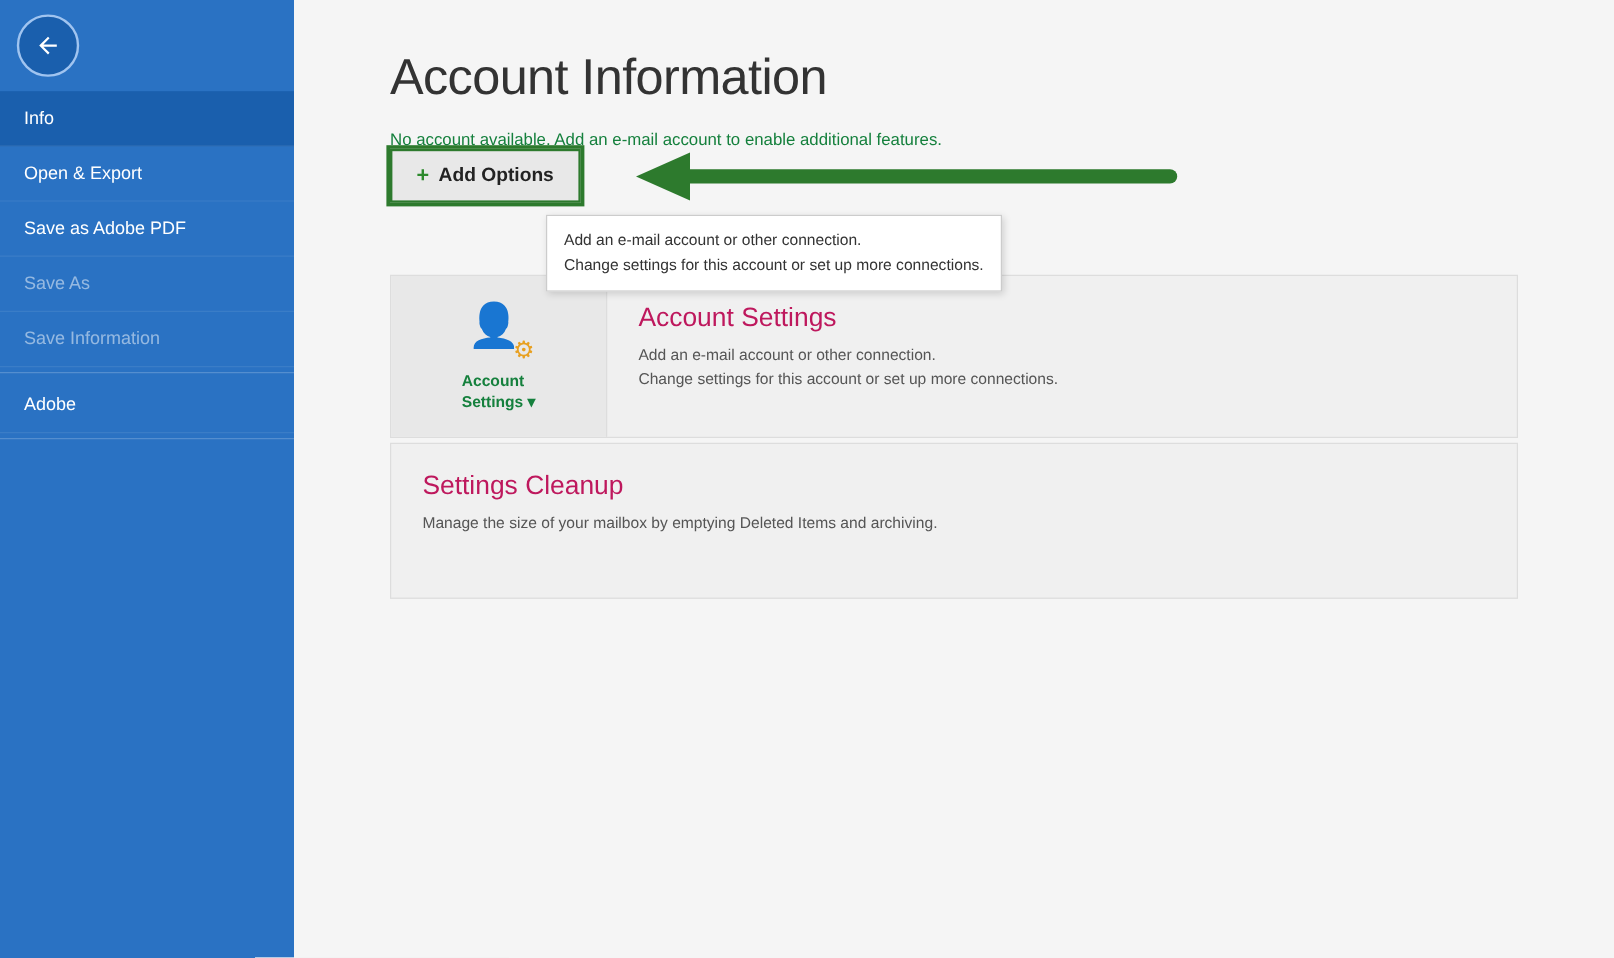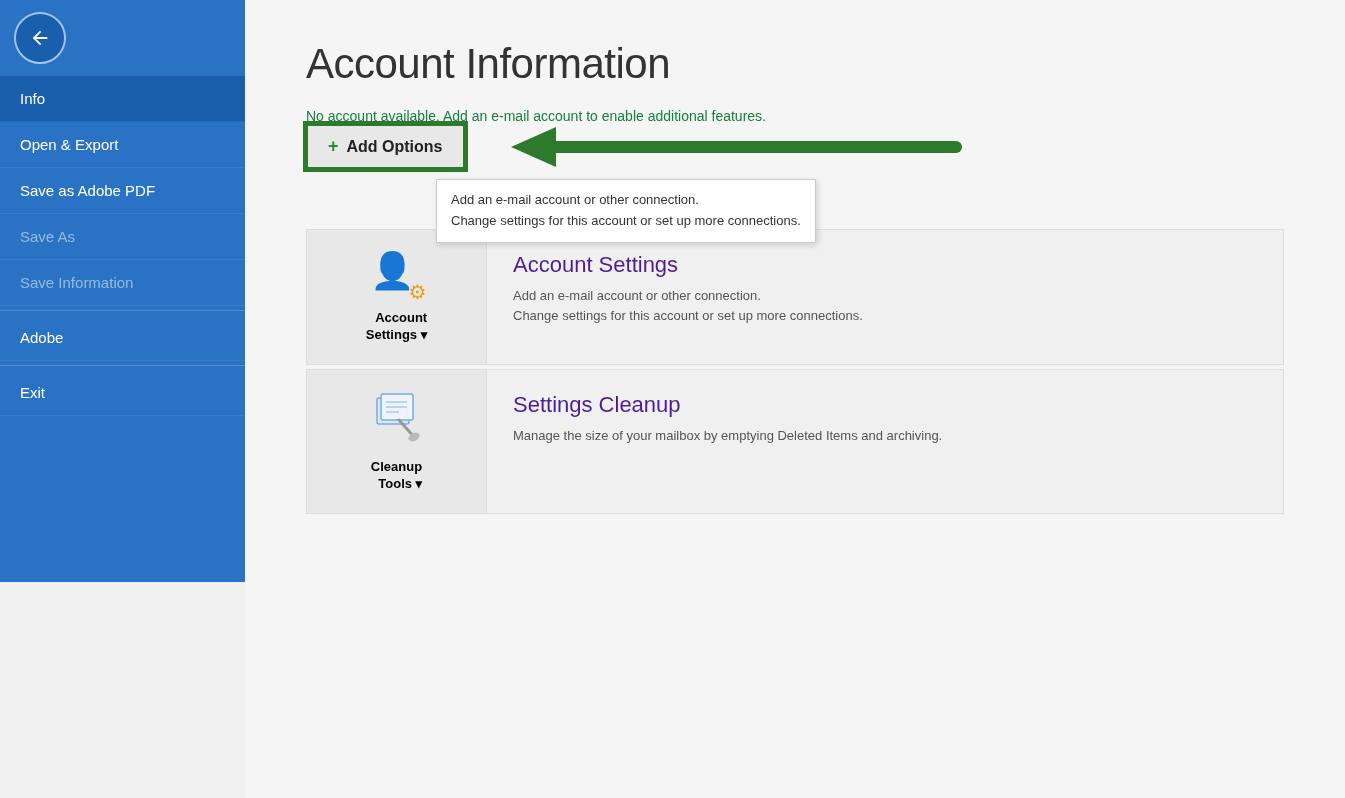--- a/index.html
+++ b/index.html
@@ -12,21 +12,21 @@
       background: #f0f0f0;
     }
 
     
     .sidebar {
       width: 245px;
       min-width: 245px;
       background: #2a72c3;
       display: flex;
       flex-direction: column;
-      height: 582px;
+      height: 798px;
     }
 
     .sidebar-back-btn {
       width: 52px;
       height: 52px;
       background: #1a5fad;
       border-radius: 50%;
       margin: 12px 14px;
       display: flex;
       align-items: center;
@@ -67,21 +67,21 @@
 
     .sidebar-divider {
       border-bottom: 1px solid rgba(255,255,255,0.2);
       margin: 4px 0;
     }
 
     
     .main {
       flex: 1;
       background: #f5f5f5;
-      padding: 40px 61px;
+      padding: 40px 80px;
       overflow-y: auto;
       position: relative;
     }
 
     .page-title {
       font-size: 42px;
       font-weight: 300;
       color: #333;
       margin-bottom: 20px;
       letter-spacing: -0.5px;
@@ -160,34 +160,34 @@
       flex-direction: column;
       align-items: center;
       justify-content: center;
       padding: 20px 10px;
       border-right: 1px solid #ddd;
     }
 
     .tool-panel-label {
       font-size: 13px;
       font-weight: 600;
-      color: #000000;
-      text-align: right;
+      color: #15803d;
+      text-align: left;
       line-height: 1.3;
     }
 
     .tool-panel-content {
       flex: 1;
       padding: 22px 26px;
     }
 
     .tool-panel-title {
       font-size: 22px;
       font-weight: 400;
-      color: #4c1d95;
+      color: #be185d;
       margin-bottom: 8px;
     }
 
     .tool-panel-desc {
       font-size: 13px;
       color: #555;
       line-height: 1.5;
     }
 
     
@@ -249,23 +249,20 @@
       <span>Save As</span>
     </div>
     <div class="sidebar-item disabled">
       <span>Save Information</span>
     </div>
     <div class="sidebar-divider"></div>
     <div class="sidebar-item">
       <span>Adobe</span>
     </div>
     <div class="sidebar-divider"></div>
-    <div class="sidebar-item">
-      <span>Exit</span>
-    </div>
   </nav>
 </div>
 
 <div class="main">
   <h1 class="page-title">Account Information</h1>
 
   <p class="no-account-msg">No account available. Add an e-mail account to enable additional features.</p>
 
   <div class="add-account-section">
     <button class="add-account-btn">
@@ -301,40 +298,20 @@
         </div>
       </div>
       <div class="tool-panel-content">
         <div class="tool-panel-title">Account Settings</div>
         <div class="tool-panel-desc">Add an e-mail account or other connection.</div>
         <div class="tool-panel-desc">Change settings for this account or set up more connections.</div>
       </div>
     </div>
 
     <div class="tool-panel">
-      <div class="tool-panel-icon-area">
-        <div class="cleanup-icon">
-          
-          <svg width="52" height="52" viewBox="0 0 52 52" xmlns="http://www.w3.org/2000/svg">
-
-            <rect x="6" y="8" width="32" height="26" rx="2" fill="#dce8f5" stroke="#7aade0" stroke-width="1.5"></rect>
-            <rect x="10" y="4" width="32" height="26" rx="2" fill="#eef4fc" stroke="#7aade0" stroke-width="1.5"></rect>
-
-            <line x1="15" y1="12" x2="36" y2="12" stroke="#aac9e8" stroke-width="1.5"></line>
-            <line x1="15" y1="17" x2="36" y2="17" stroke="#aac9e8" stroke-width="1.5"></line>
-            <line x1="15" y1="22" x2="28" y2="22" stroke="#aac9e8" stroke-width="1.5"></line>
-
-            <line x1="28" y1="30" x2="44" y2="48" stroke="#999" stroke-width="3" stroke-linecap="round"></line>
-            <ellipse cx="43" cy="47" rx="6" ry="4" fill="#bbb" transform="rotate(-30 43 47)"></ellipse>
-          </svg>
-        </div>
-        <div class="tool-panel-label">
-          Cleanup<br>Tools ▾
-        </div>
-      </div>
       <div class="tool-panel-content">
         <div class="tool-panel-title">Settings Cleanup</div>
         <div class="tool-panel-desc">Manage the size of your mailbox by emptying Deleted Items and archiving.</div>
       </div>
     </div>
 
   </div>
 </div>
 
 </body></html>

